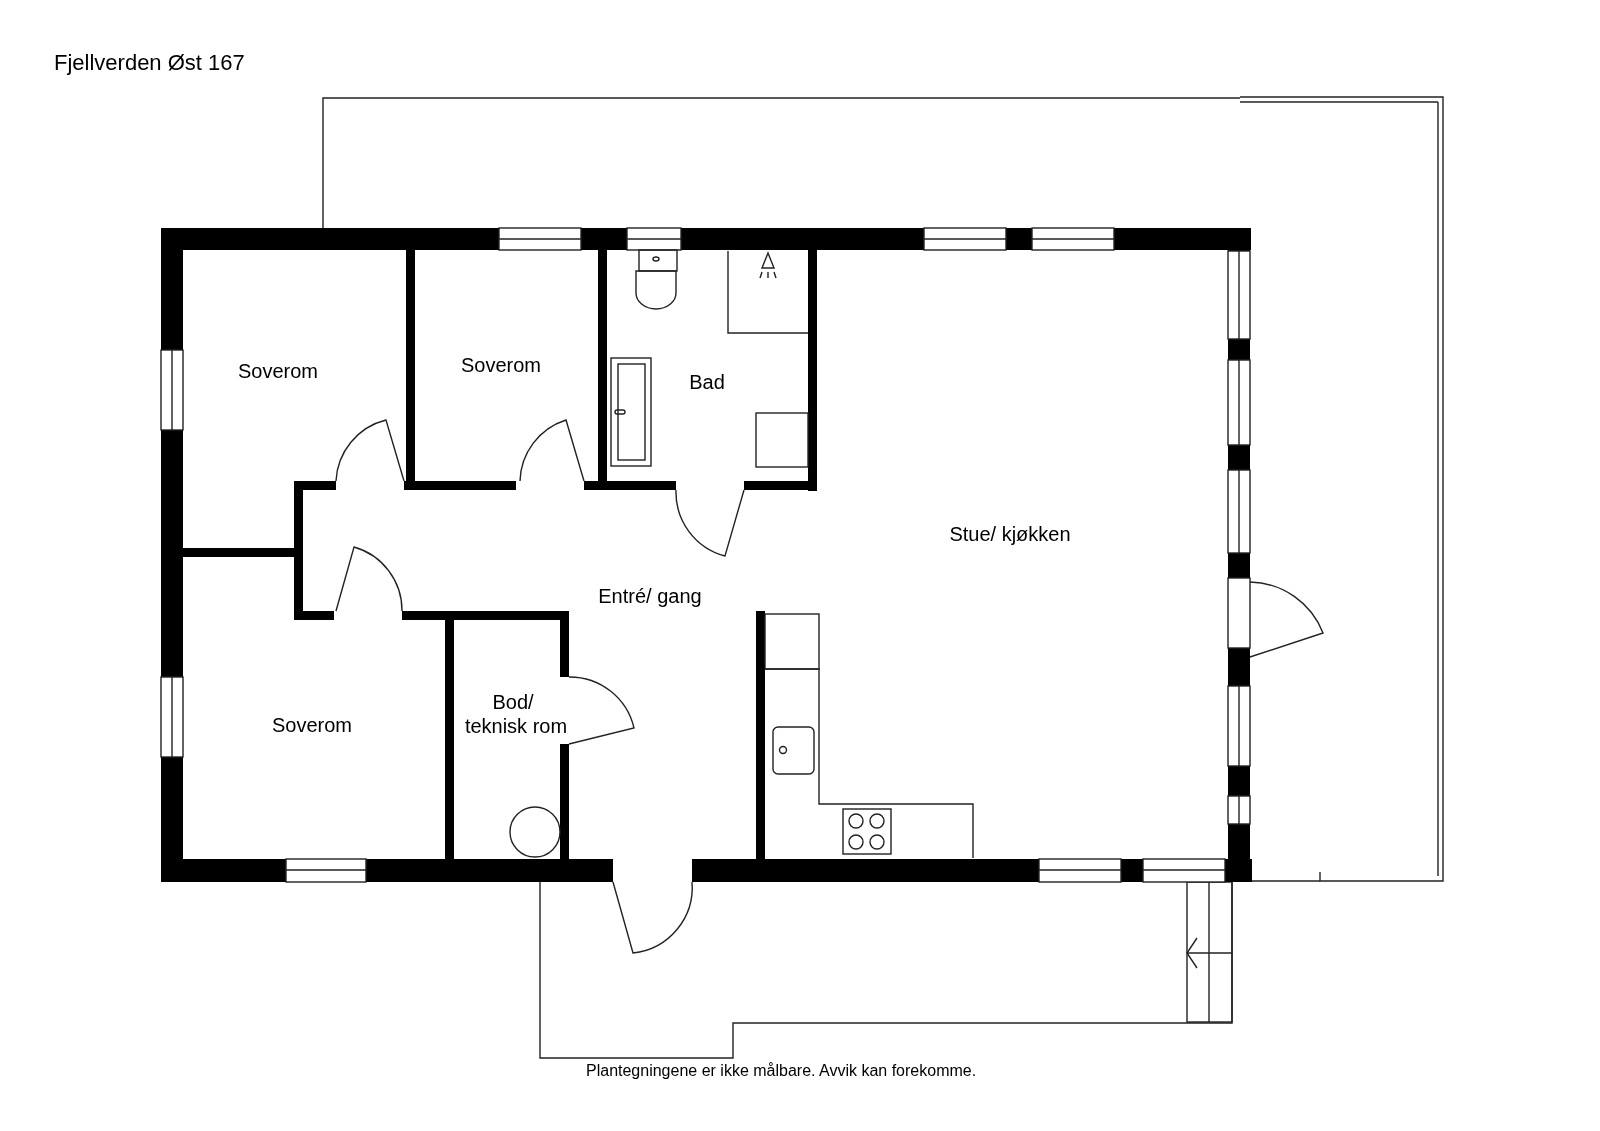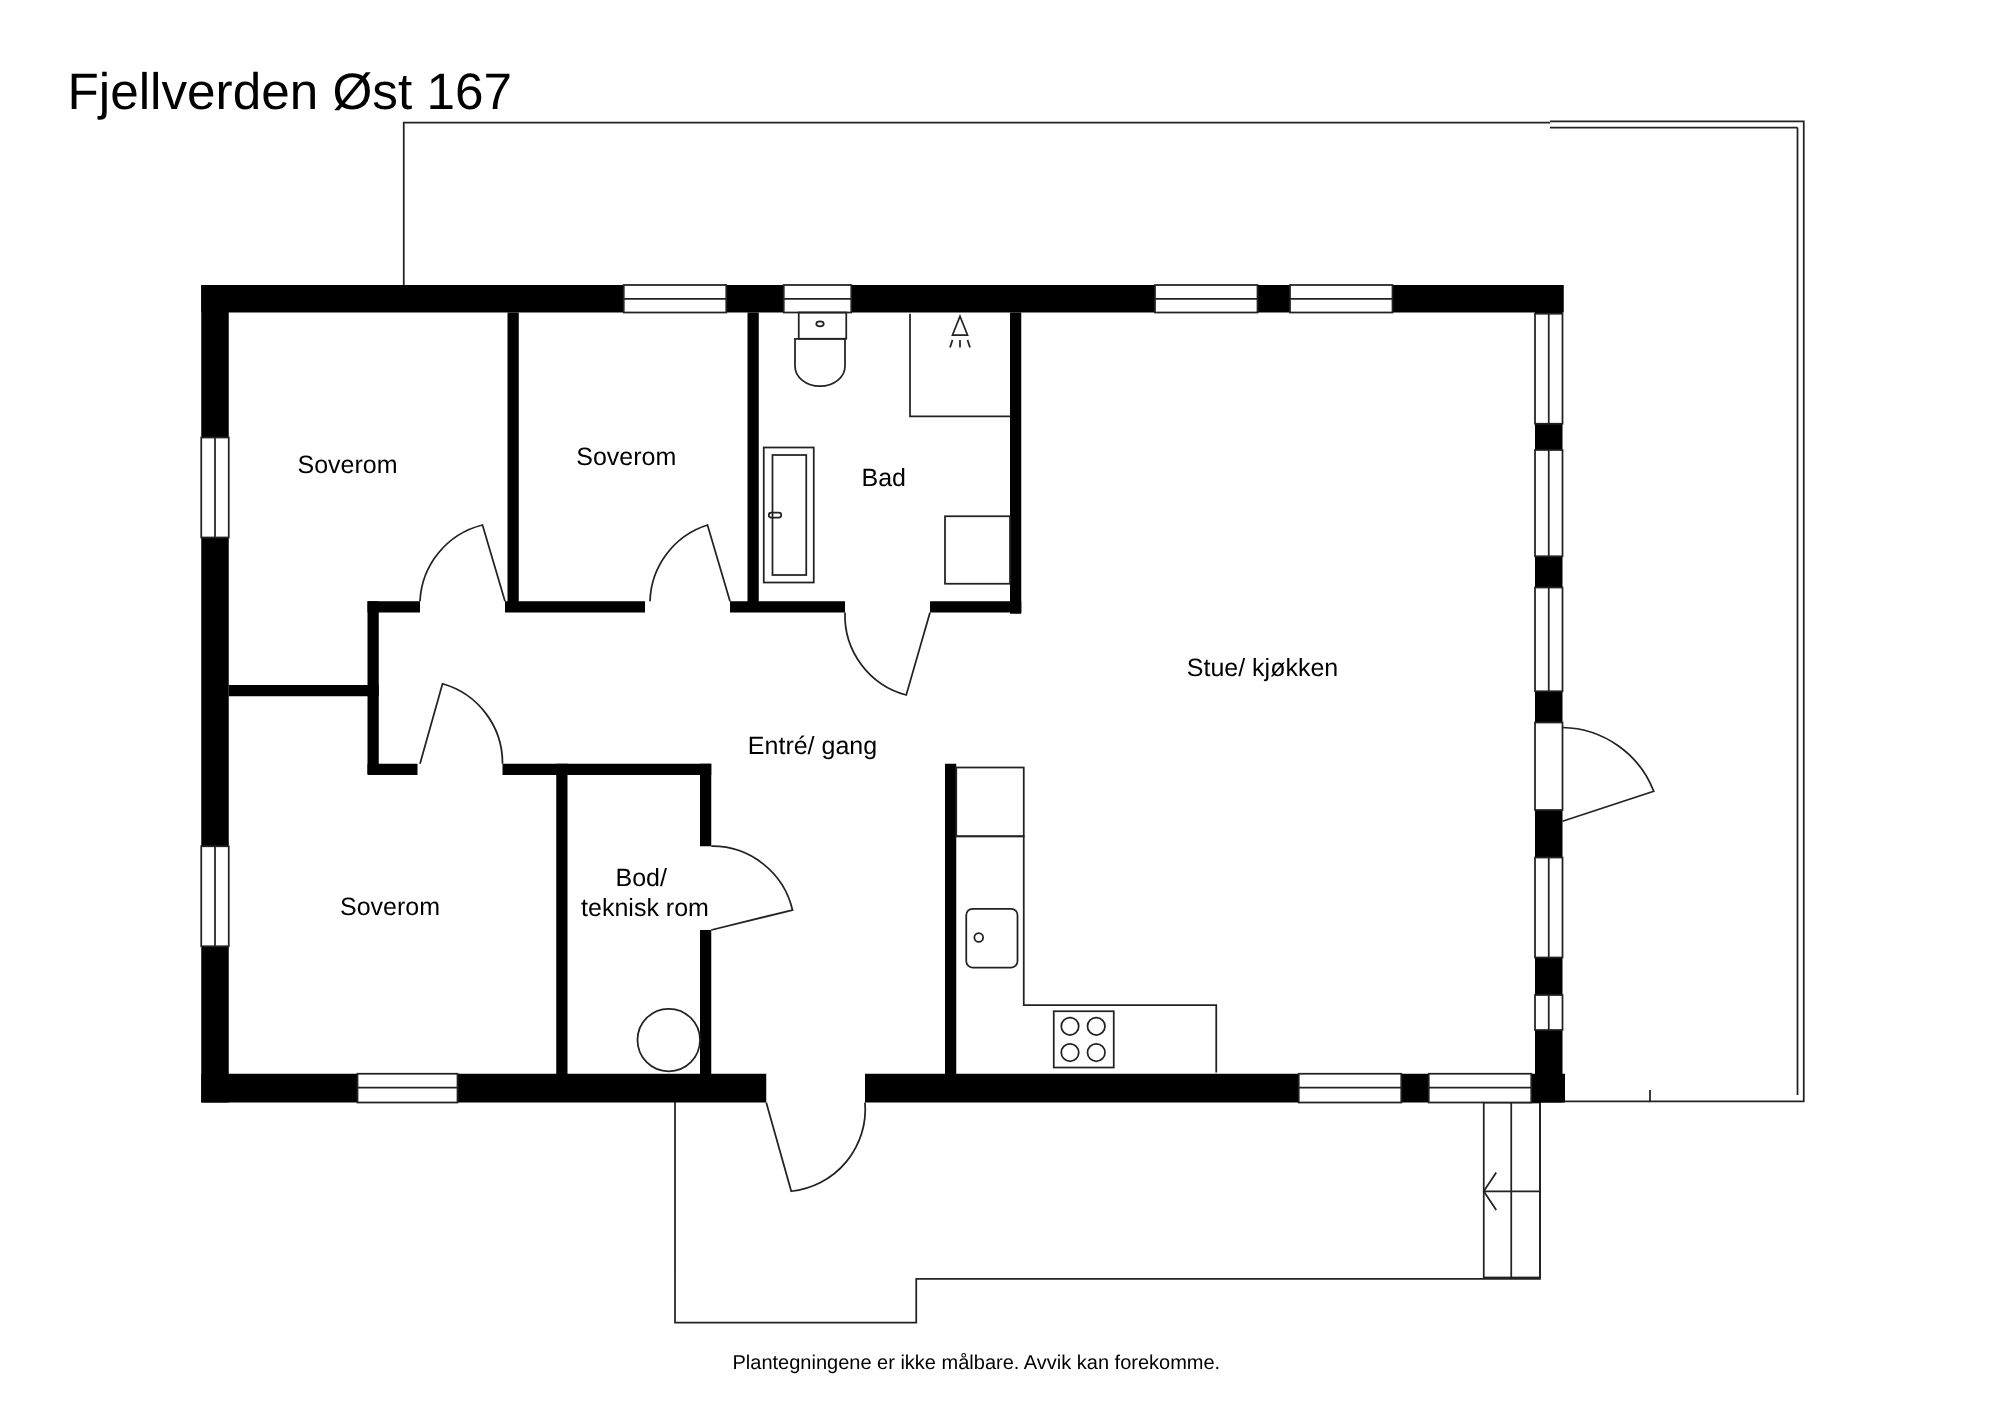--- a/index.html
+++ b/index.html
@@ -1,20 +1,20 @@
 <!DOCTYPE html>
 <html><head>
 <meta charset="utf-8">
 <style>
   html, body { margin:0; padding:0; background:#ffffff; }
   body { width:1600px; height:1131px; position:relative; overflow:hidden; font-family:"Liberation Sans", sans-serif; }
   #plan { position:absolute; left:0; top:0; }
-  .title { position:absolute; left:54px; top:50px; font-size:41px; color:#000; }
+  .title { position:absolute; left:54px; top:50px; font-size:22px; color:#000; }
   .footer { position:absolute; left:0; width:1600px; top:1062px; text-align:center; font-size:16px; color:#000; padding-left:0; }
-  .footer span { position:absolute; left:586px;margin-top:20px; }
+  .footer span { position:absolute; left:586px; }
   .label { font-family:"Liberation Sans", sans-serif; font-size:20px; fill:#000; }
   .wall { fill:#000; }
   .thin { fill:none; stroke:#222; stroke-width:1.4; }
   .win { fill:#fff; stroke:#222; stroke-width:1.4; }
 </style>
 </head>
 <body>
 
 <div class="title">Fjellverden Øst 167</div>
 

